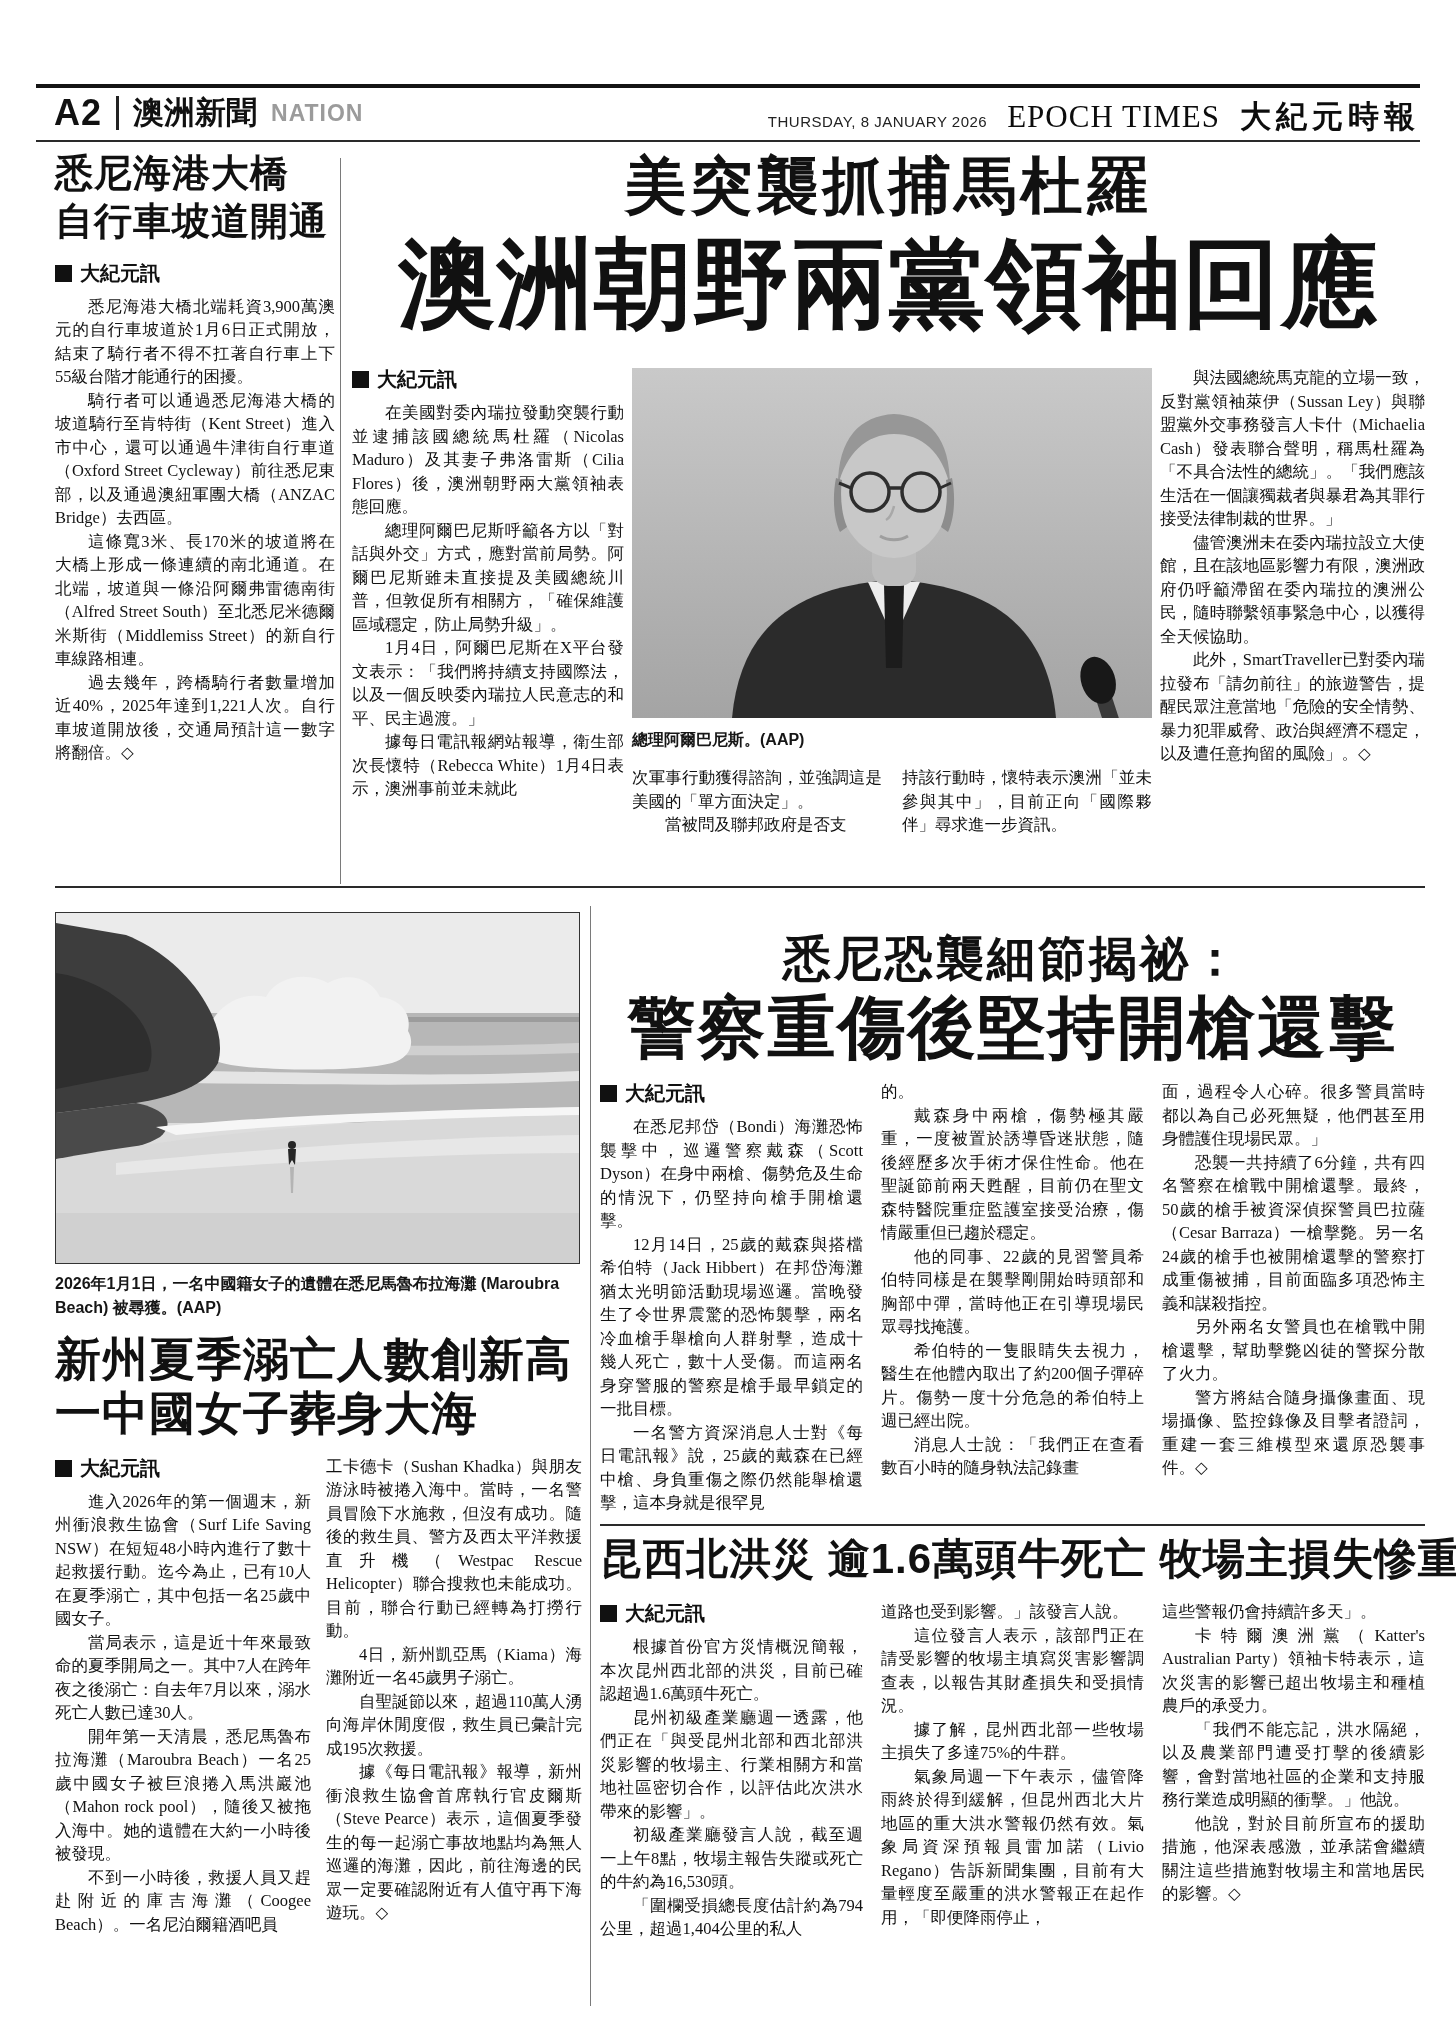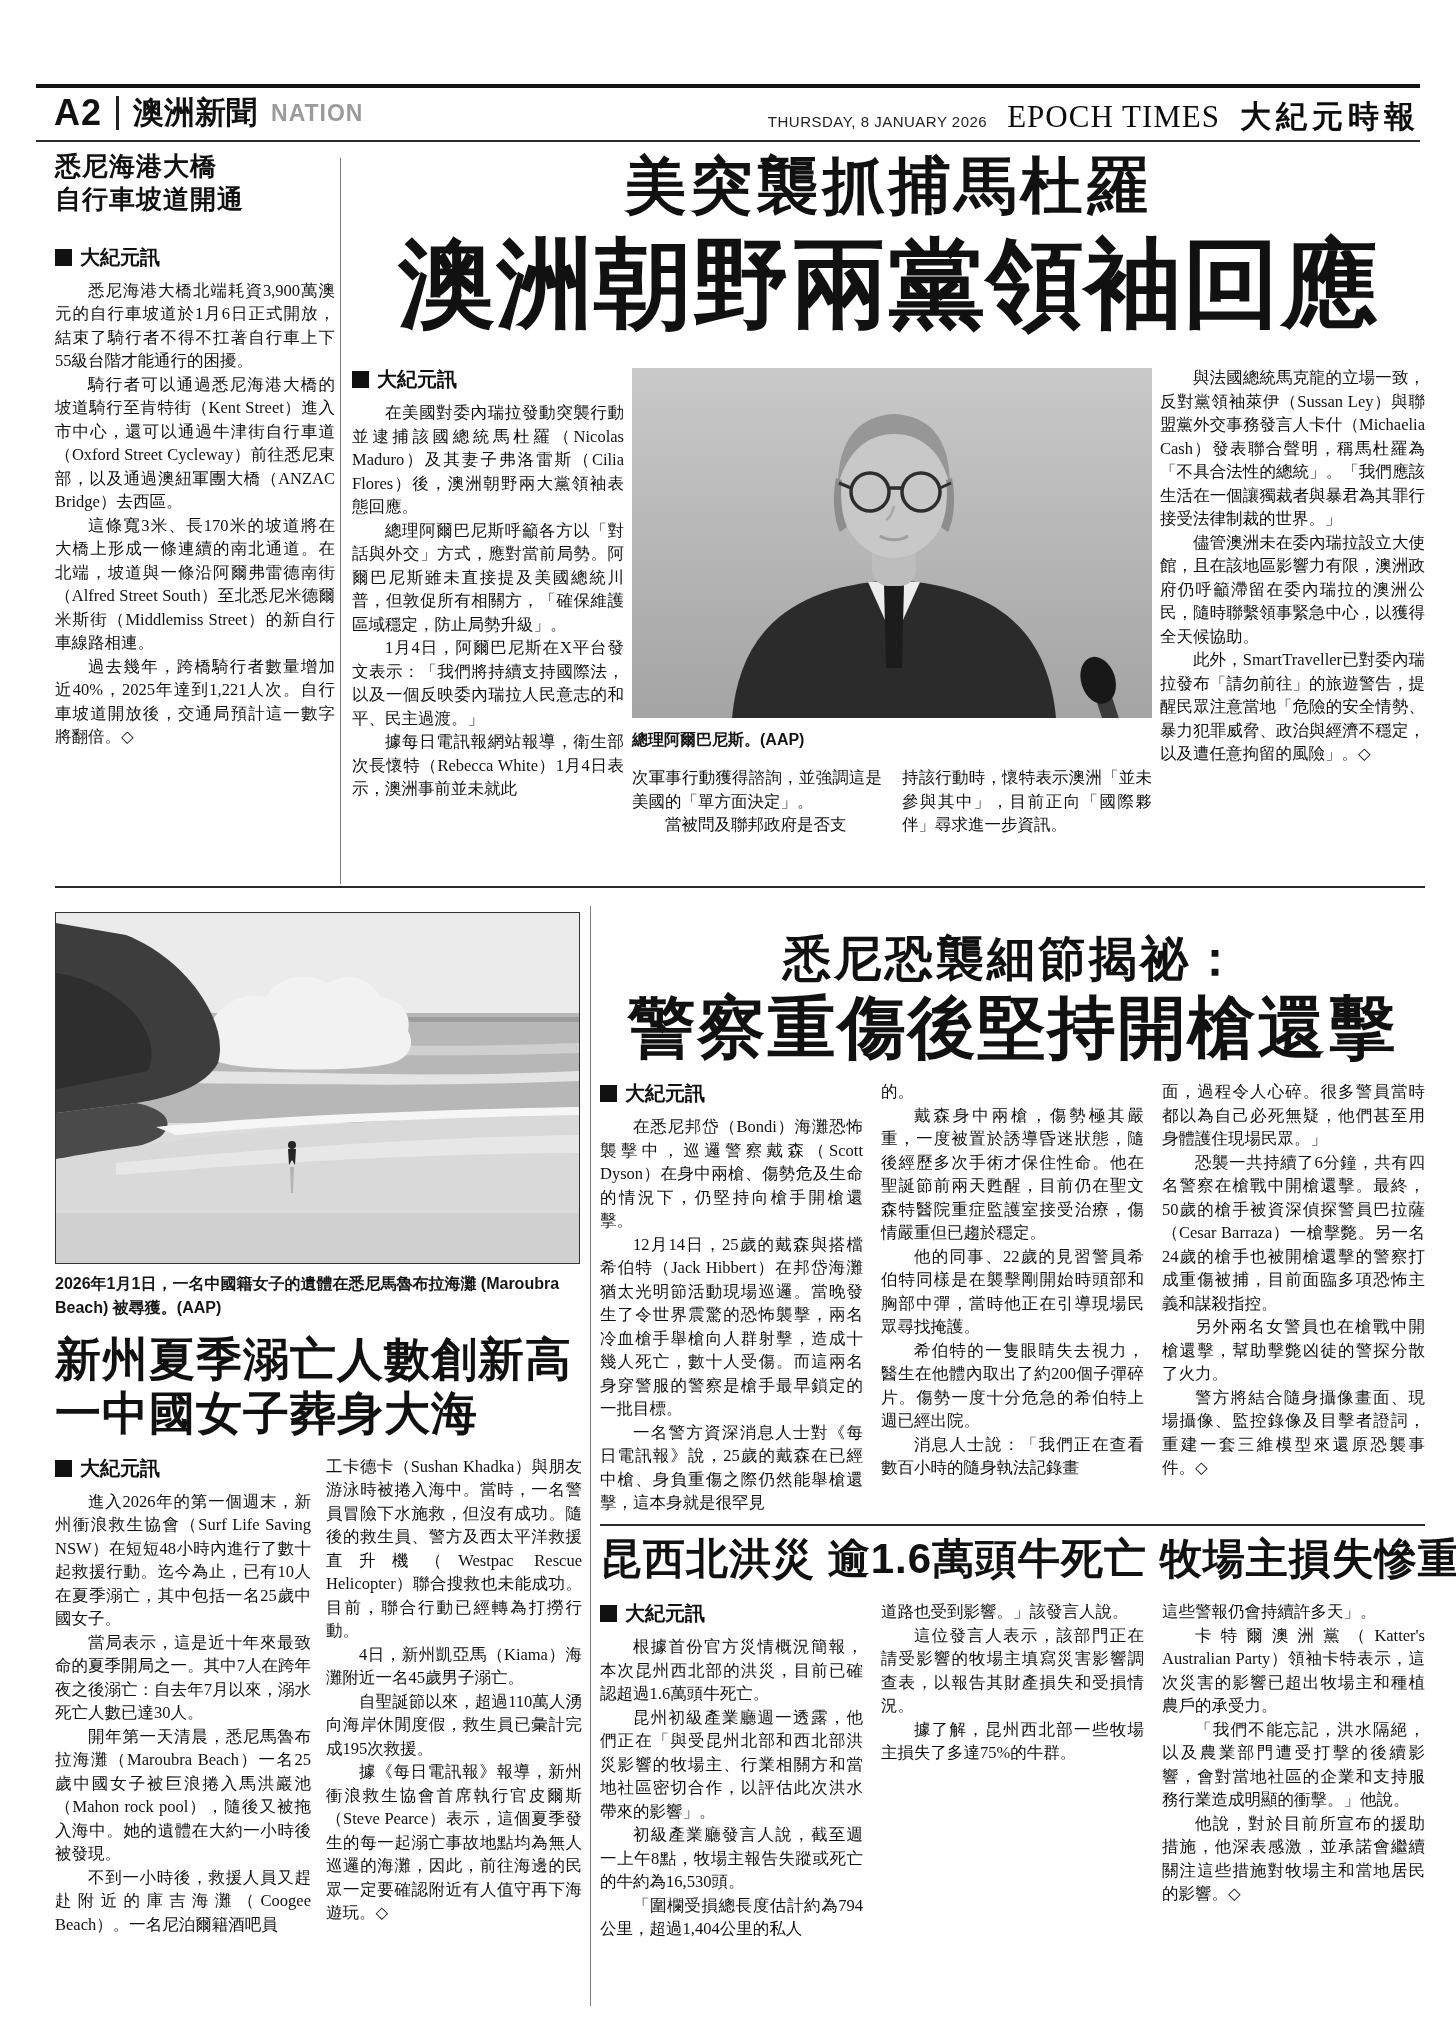--- a/index.html
+++ b/index.html
@@ -30,22 +30,22 @@
   .byline{display:flex;align-items:center;gap:8px;margin:0 0 8px 0;
           font-family:"Liberation Sans","DejaVu Sans",sans-serif;font-weight:700;font-size:20px;}
   .bysq{width:17px;height:17px;background:#111;flex:0 0 auto;}
   .caption{font-family:"Liberation Sans","DejaVu Sans",sans-serif;font-weight:700;
            font-size:16px;line-height:1.5;color:#161616;}
   figure{margin:0;}
   figure svg{display:block;width:100%;height:100%;}
 
   
   .art1{position:absolute;left:55px;top:150px;width:280px;}
-  .art1 h2{margin:0 0 28px 0;font-family:"Liberation Sans","DejaVu Sans",sans-serif;
-           font-size:26px;line-height:1.26;font-weight:900;letter-spacing:1px;}
+  .art1 h2{margin:0 0 14px 0;font-family:"Liberation Sans","DejaVu Sans",sans-serif;
+           font-size:38px;line-height:1.26;font-weight:900;letter-spacing:1px;}
 
   
   .main-art{position:absolute;left:352px;top:150px;width:1073px;}
   .kicker{text-align:center;font-family:"Liberation Sans","DejaVu Sans",sans-serif;
           font-weight:900;font-size:62px;line-height:1.15;letter-spacing:4px;}
   .main-headline{margin:12px;text-align:center;font-family:"Liberation Sans","DejaVu Sans",sans-serif;
           font-weight:900;font-size:97px;line-height:1.06;letter-spacing:1px;white-space:nowrap;}
   .main-cols{display:flex;gap:8px;margin-top:30px;}
   .main-cols .c1{width:272px;flex:0 0 auto;}
   .main-cols .mid{width:520px;flex:0 0 auto;}
@@ -268,20 +268,21 @@
           </div>
         <p>根據首份官方災情概況簡報，本次昆州西北部的洪災，目前已確認超過1.6萬頭牛死亡。</p>
         <p>昆州初級產業廳週一透露，他們正在「與受昆州北部和西北部洪災影響的牧場主、行業相關方和當地社區密切合作，以評估此次洪水帶來的影響」。</p>
         <p>初級產業廳發言人說，截至週一上午8點，牧場主報告失蹤或死亡的牛約為16,530頭。</p>
         <p>「圍欄受損總長度估計約為794公里，超過1,404公里的私人</p>
       </div>
       <div class="col pbody">
         <p class="noindent">道路也受到影響。」該發言人說。</p>
         <p>這位發言人表示，該部門正在請受影響的牧場主填寫災害影響調查表，以報告其財產損失和受損情況。</p>
         <p>據了解，昆州西北部一些牧場主損失了多達75%的牛群。</p>
+        <p>氣象局週一下午表示，儘管降雨終於得到緩解，但昆州西北大片地區的重大洪水警報仍然有效。氣象局資深預報員雷加諾（Livio Regano）告訴新聞集團，目前有大量輕度至嚴重的洪水警報正在起作用，「即便降雨停止，</p>
       </div>
       <div class="col pbody">
         <p class="noindent">這些警報仍會持續許多天」。</p>
         <p>卡特爾澳洲黨（Katter's Australian Party）領袖卡特表示，這次災害的影響已超出牧場主和種植農戶的承受力。</p>
         <p>「我們不能忘記，洪水隔絕，以及農業部門遭受打擊的後續影響，會對當地社區的企業和支持服務行業造成明顯的衝擊。」他說。</p>
         <p>他說，對於目前所宣布的援助措施，他深表感激，並承諾會繼續關注這些措施對牧場主和當地居民的影響。◇</p>
       </div>
     </div>
   </section>
 

